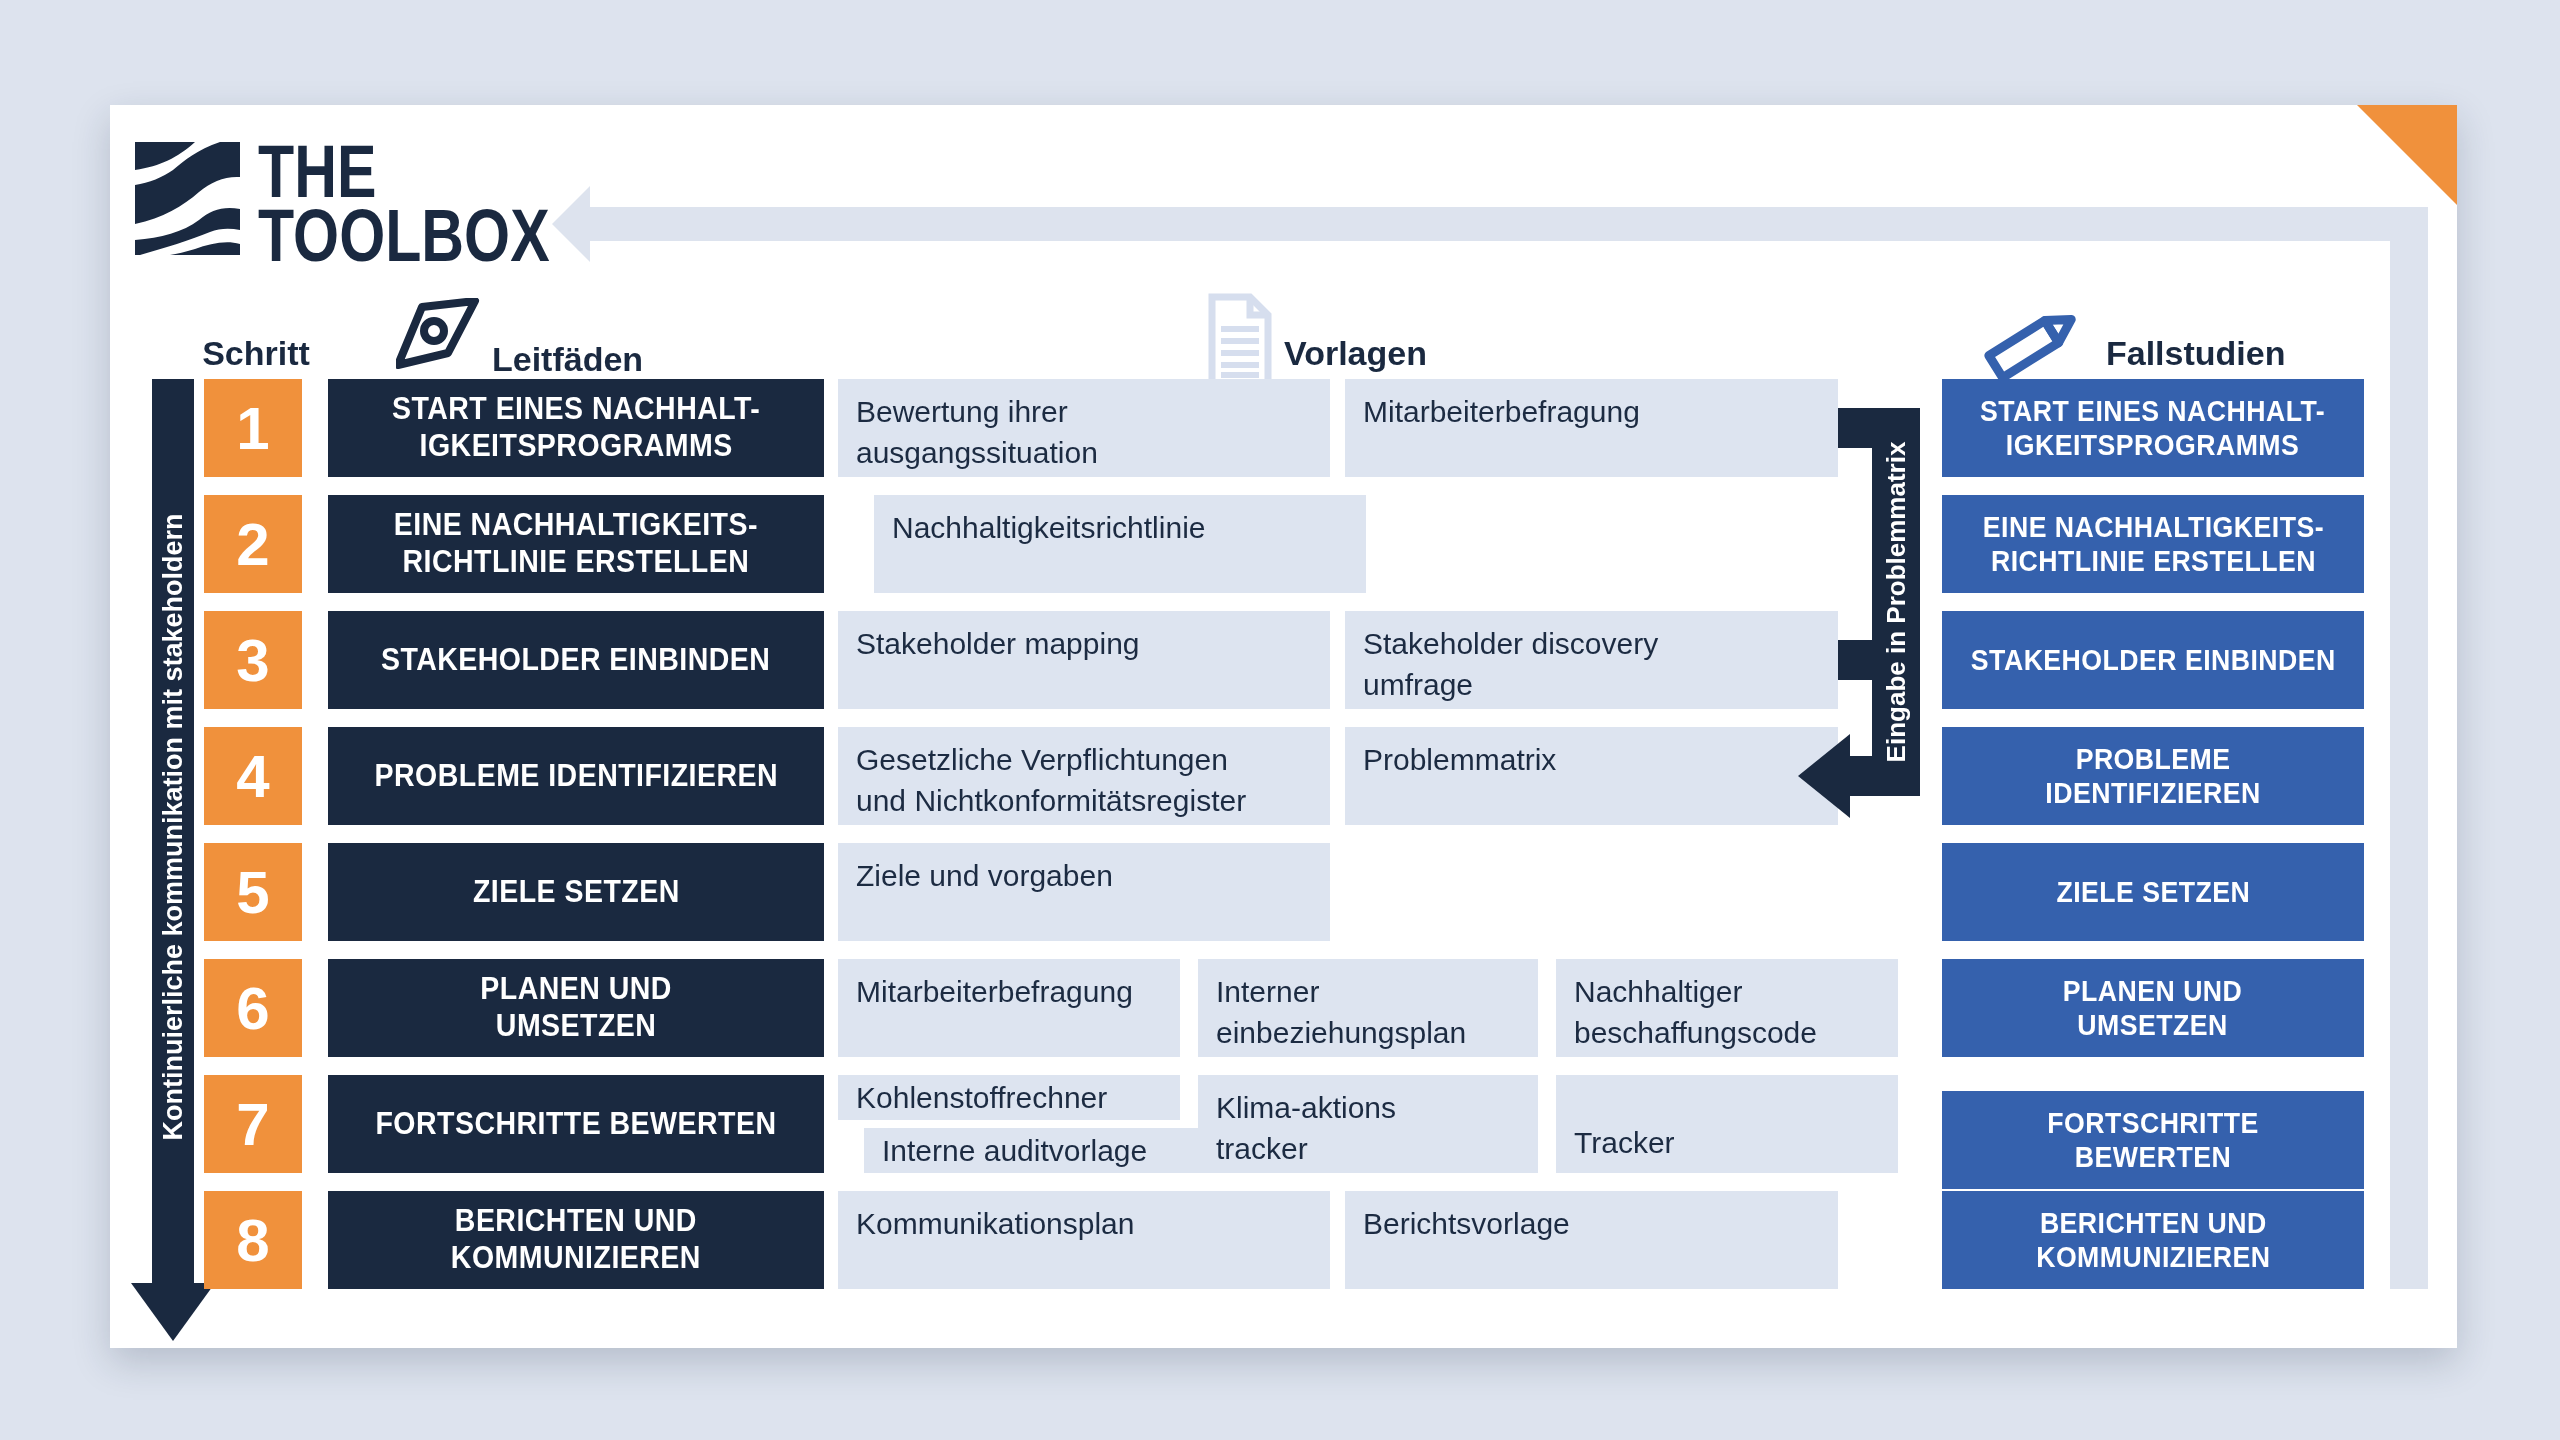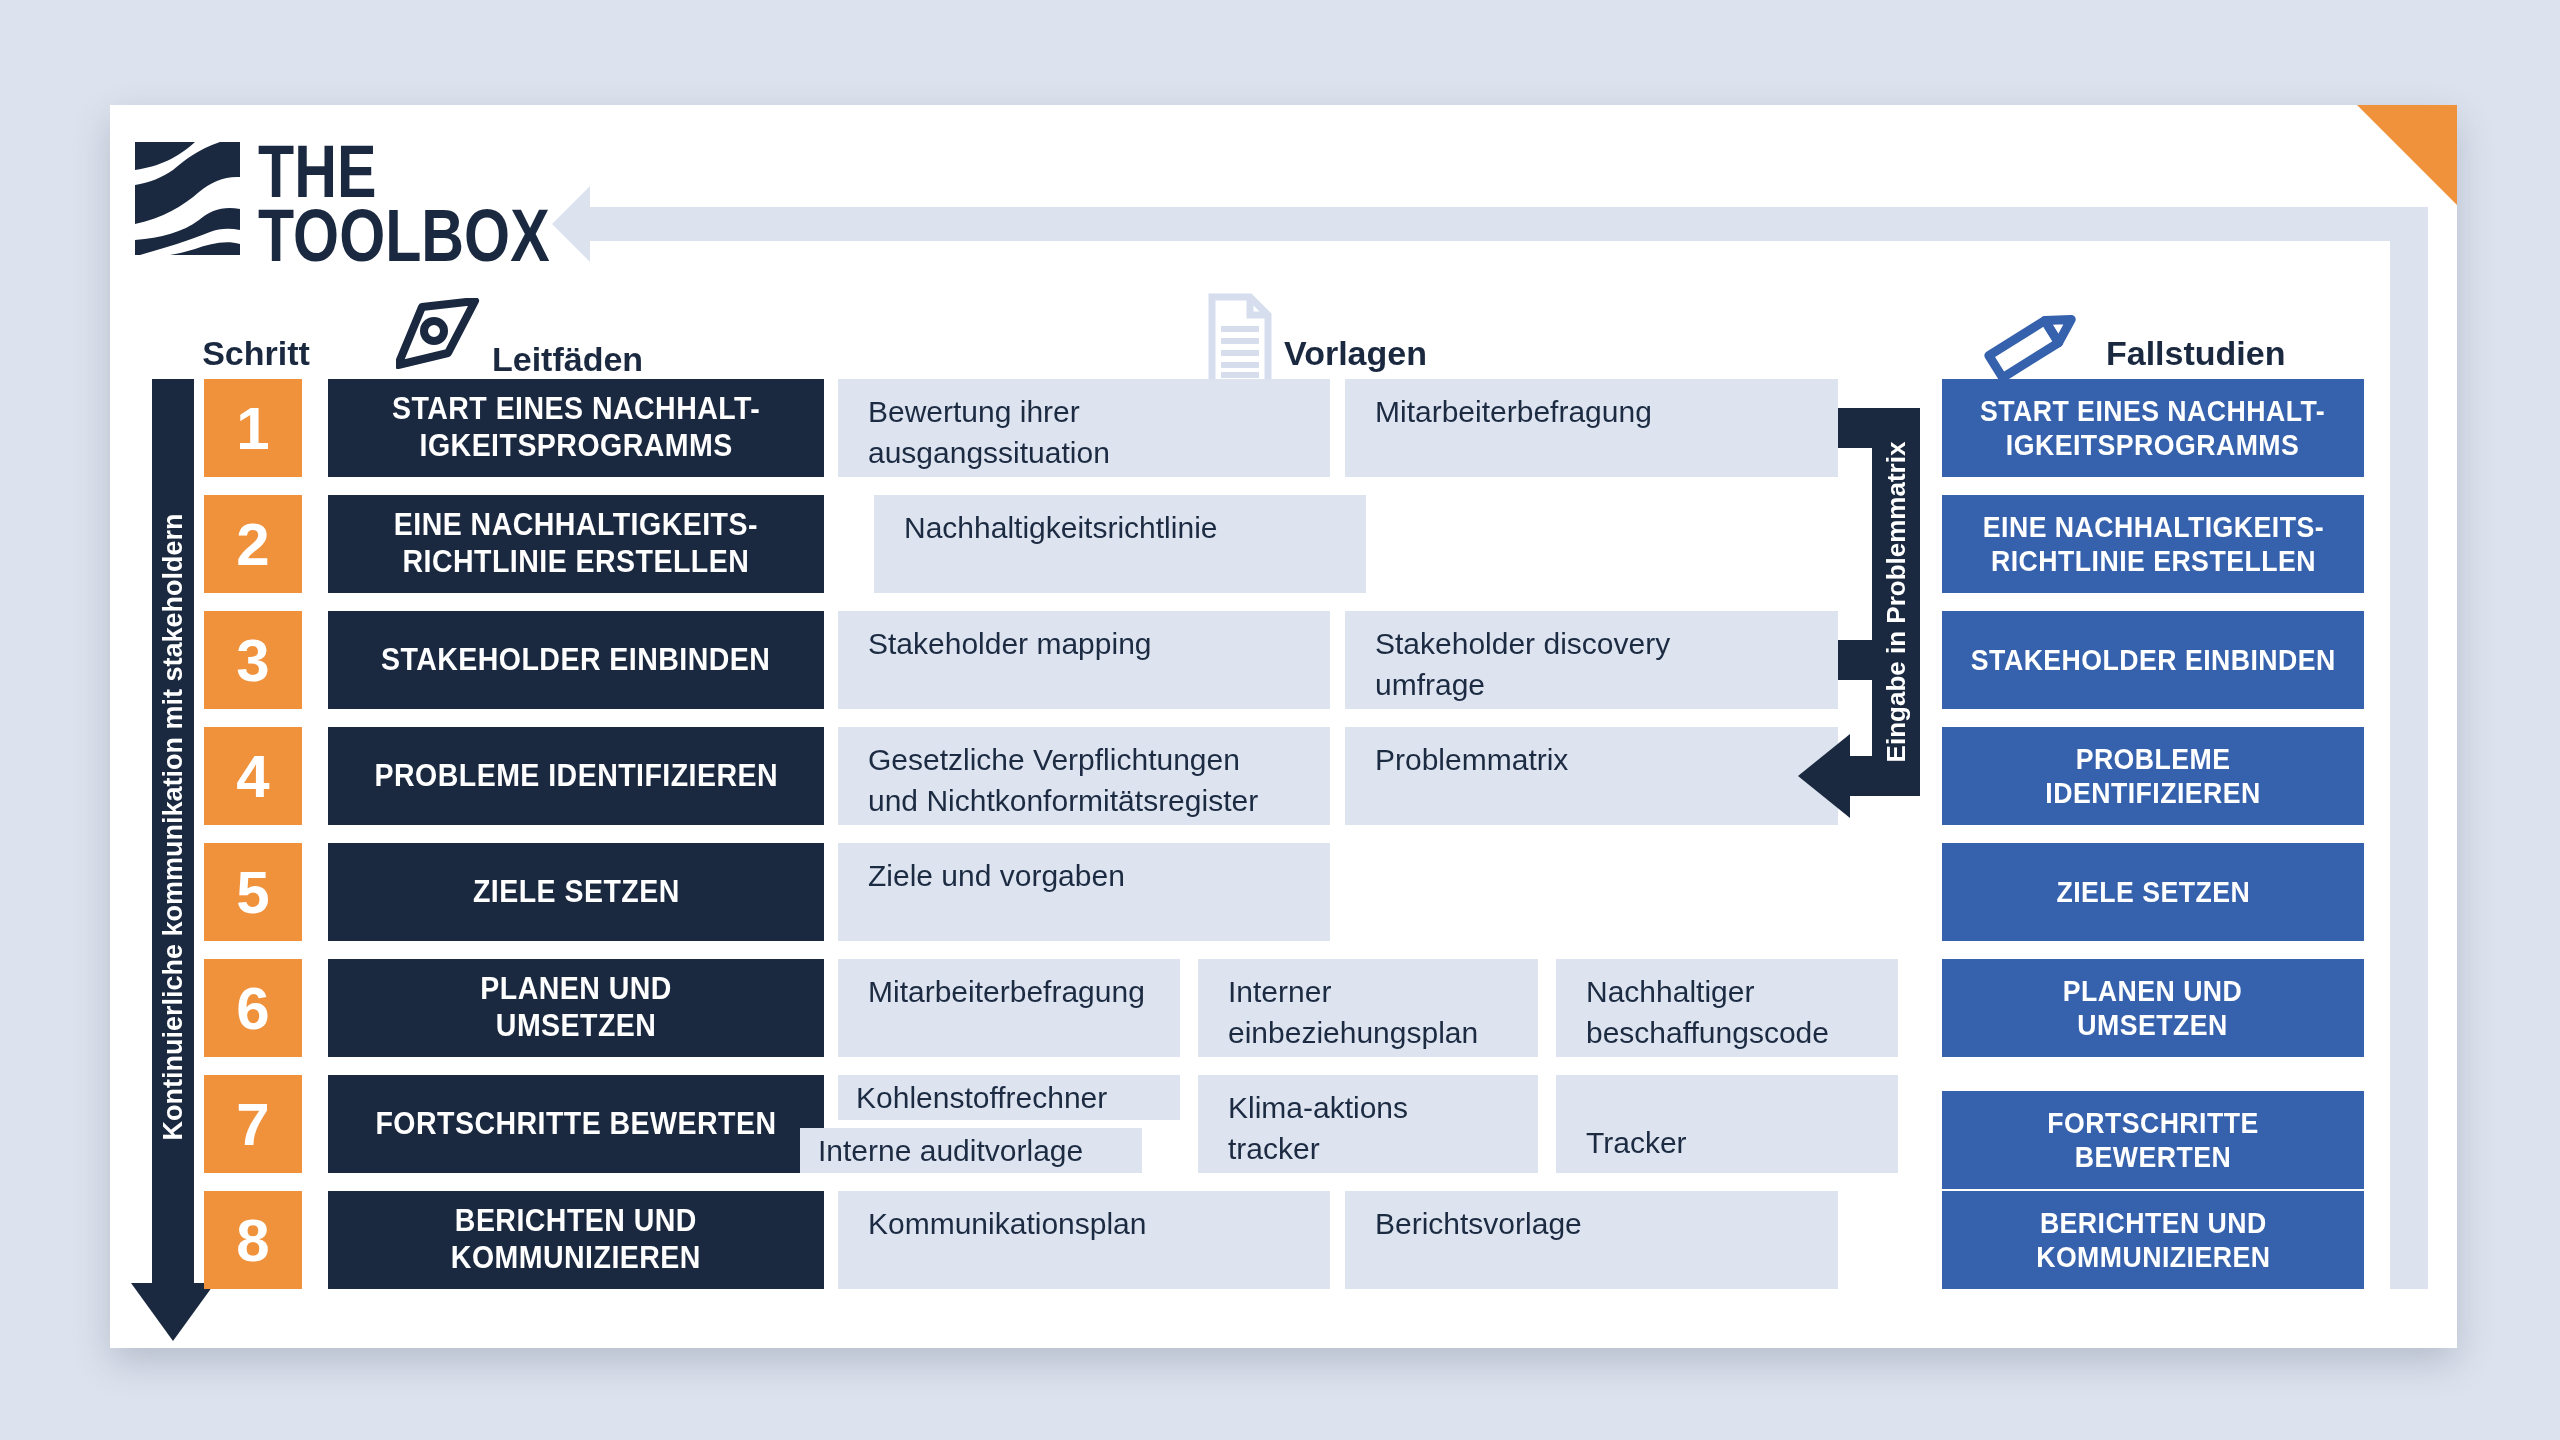--- a/index.html
+++ b/index.html
@@ -9,21 +9,21 @@
   .corner{right:0;top:0;width:0;height:0;border-top:100px solid #f0913c;border-left:100px solid transparent;}
   .band{background:#dde3ee;}
   .band-head{width:0;height:0;border-top:38px solid transparent;border-bottom:38px solid transparent;border-right:38px solid #dde3ee;}
   .logo-text{font-weight:800;font-size:74px;line-height:64px;letter-spacing:0px;color:#1a2940;transform:scaleX(.8);transform-origin:left top;}
   .hdr{font-weight:700;font-size:34px;color:#1a2940;white-space:nowrap;}
   .num{background:#f0913c;color:#fff;display:flex;align-items:center;justify-content:center;font-weight:700;font-size:60px;}
   .dark,.blue{color:#fff;display:flex;align-items:center;justify-content:center;text-align:center;font-weight:700;white-space:pre-line;line-height:1.18;letter-spacing:.5px;}
   .dark{background:#1a2940;font-size:31px;}
   .blue{background:#3561ad;font-size:29px;}
   .dark>span,.blue>span{display:inline-block;transform:scaleX(.92);}
-  .tmpl{background:#dde4f0;color:#1c2b42;font-size:30px;line-height:1.38;padding:12px 30px;box-sizing:border-box;white-space:pre-line;}
+  .tmpl{background:#dde4f0;color:#1c2b42;font-size:30px;line-height:1.38;padding:12px 18px;box-sizing:border-box;white-space:pre-line;}
   .tmpl.center{display:flex;align-items:center;padding:0 18px;}
   .navy{background:#1a2940;}
   .shaft-head-down{width:0;height:0;border-left:42px solid transparent;border-right:42px solid transparent;border-top:58px solid #1a2940;}
   .conn-head-left{width:0;height:0;border-top:42px solid transparent;border-bottom:42px solid transparent;border-right:52px solid #1a2940;}
   .vwrap{position:absolute;width:0;height:0;}
   .vwrap>span{position:absolute;left:0;top:0;transform:translate(-50%,-50%) rotate(-90deg);white-space:nowrap;display:block;color:#fff;font-weight:700;}
   .vlabel-left{font-size:27px;}
   .vlabel-conn{font-size:26px;}
   .tracker-title{font-size:30px;line-height:1.25;}
   .tracker-sub{font-size:21px;line-height:1.22;white-space:pre-line;}
@@ -130,21 +130,21 @@
   <div class="abs tmpl" style="left:1198px;top:959px;width:340px;height:98px;">Interner
 einbeziehungsplan</div>
   <div class="abs tmpl" style="left:1556px;top:959px;width:342px;height:98px;">Nachhaltiger
 beschaffungscode</div>
   <div class="abs blue" style="left:1942px;top:959px;width:422px;height:98px;"><span>PLANEN UND
 UMSETZEN</span></div>
 
   <div class="abs num" style="left:204px;top:1075px;width:98px;height:98px;">7</div>
   <div class="abs dark" style="left:328px;top:1075px;width:496px;height:98px;"><span>FORTSCHRITTE BEWERTEN</span></div>
   <div class="abs tmpl center" style="left:838px;top:1075px;width:342px;height:45px;">Kohlenstoffrechner</div>
-  <div class="abs tmpl center" style="left:800px;top:1128px;width:342px;height:45px;">Interne auditvorlage</div>
+  <div class="abs tmpl center" style="left:864px;top:1128px;width:342px;height:45px;">Interne auditvorlage</div>
   <div class="abs tmpl" style="left:1198px;top:1075px;width:340px;height:98px;">Klima-aktions
 tracker</div>
   <div class="abs tmpl" style="left:1556px;top:1075px;width:342px;height:98px;padding-top:8px;">
     <div class="tracker-title">Tracker</div>
     <div class="tracker-sub">(Personal, Strom, Material,
 Kraftstoffe, etc.)</div>
   </div>
   <div class="abs blue" style="left:1942px;top:1075px;width:422px;height:98px;margin-top:16px;"><span>FORTSCHRITTE
 BEWERTEN</span></div>
 

